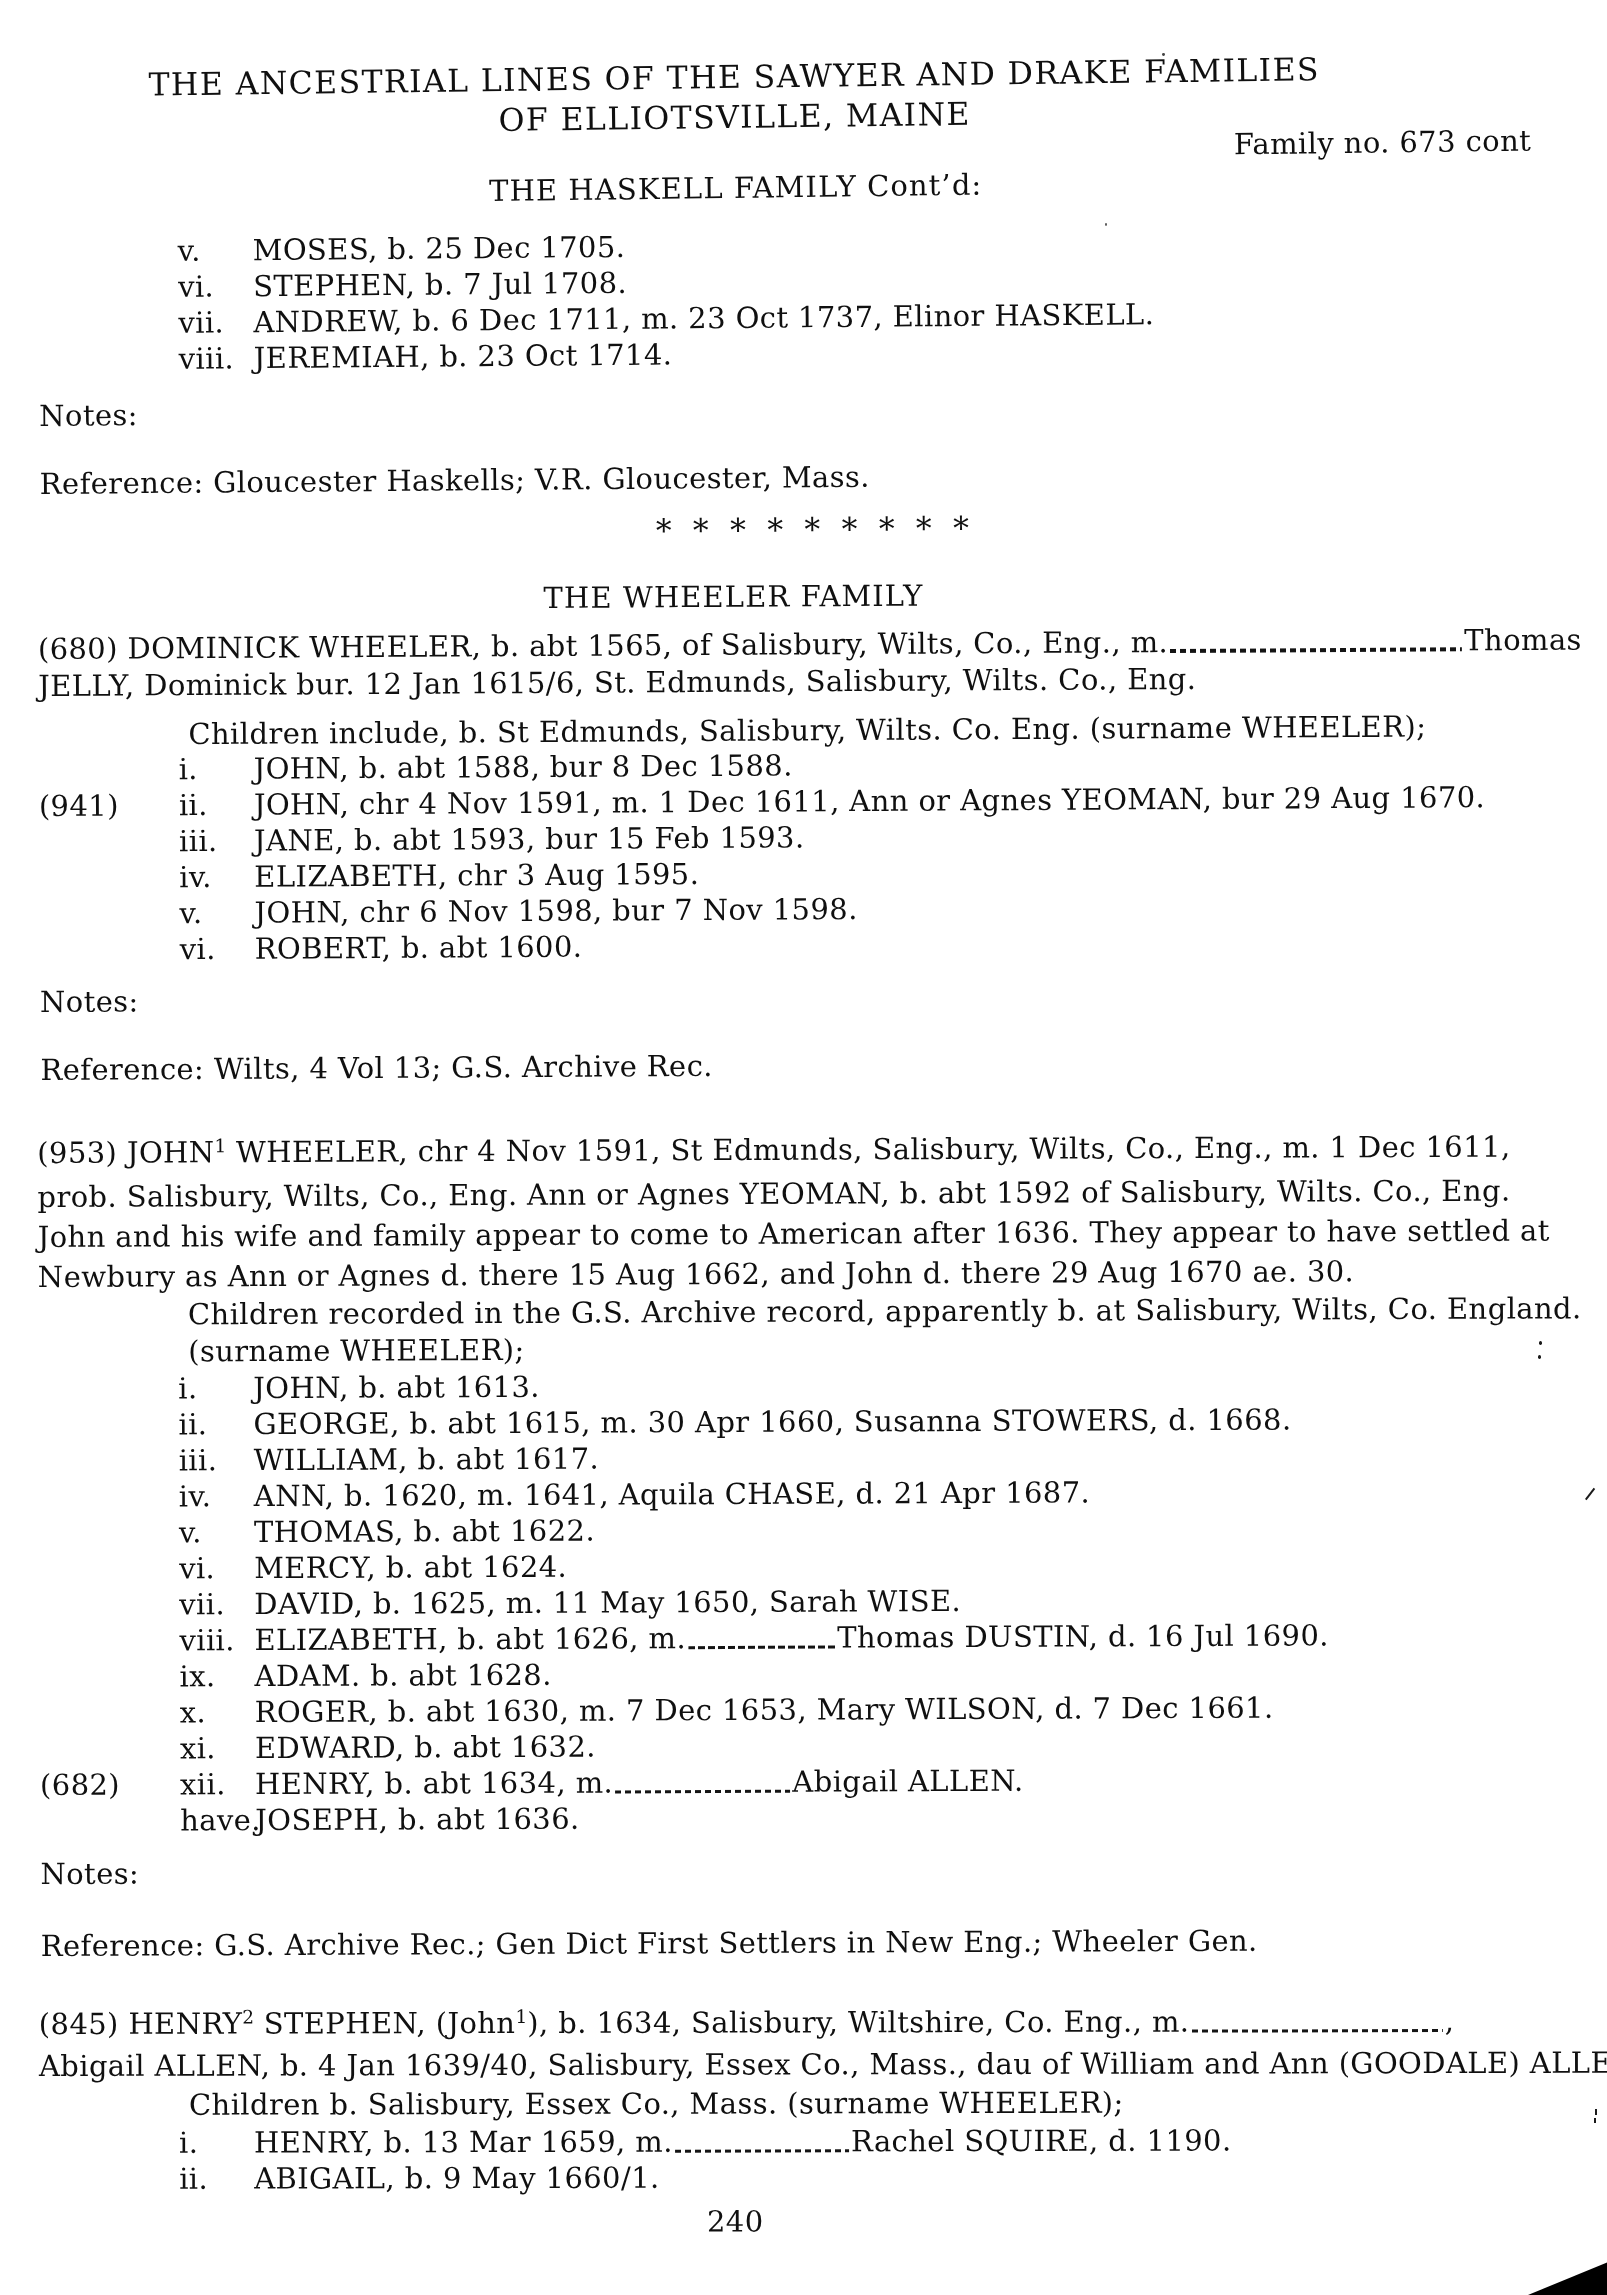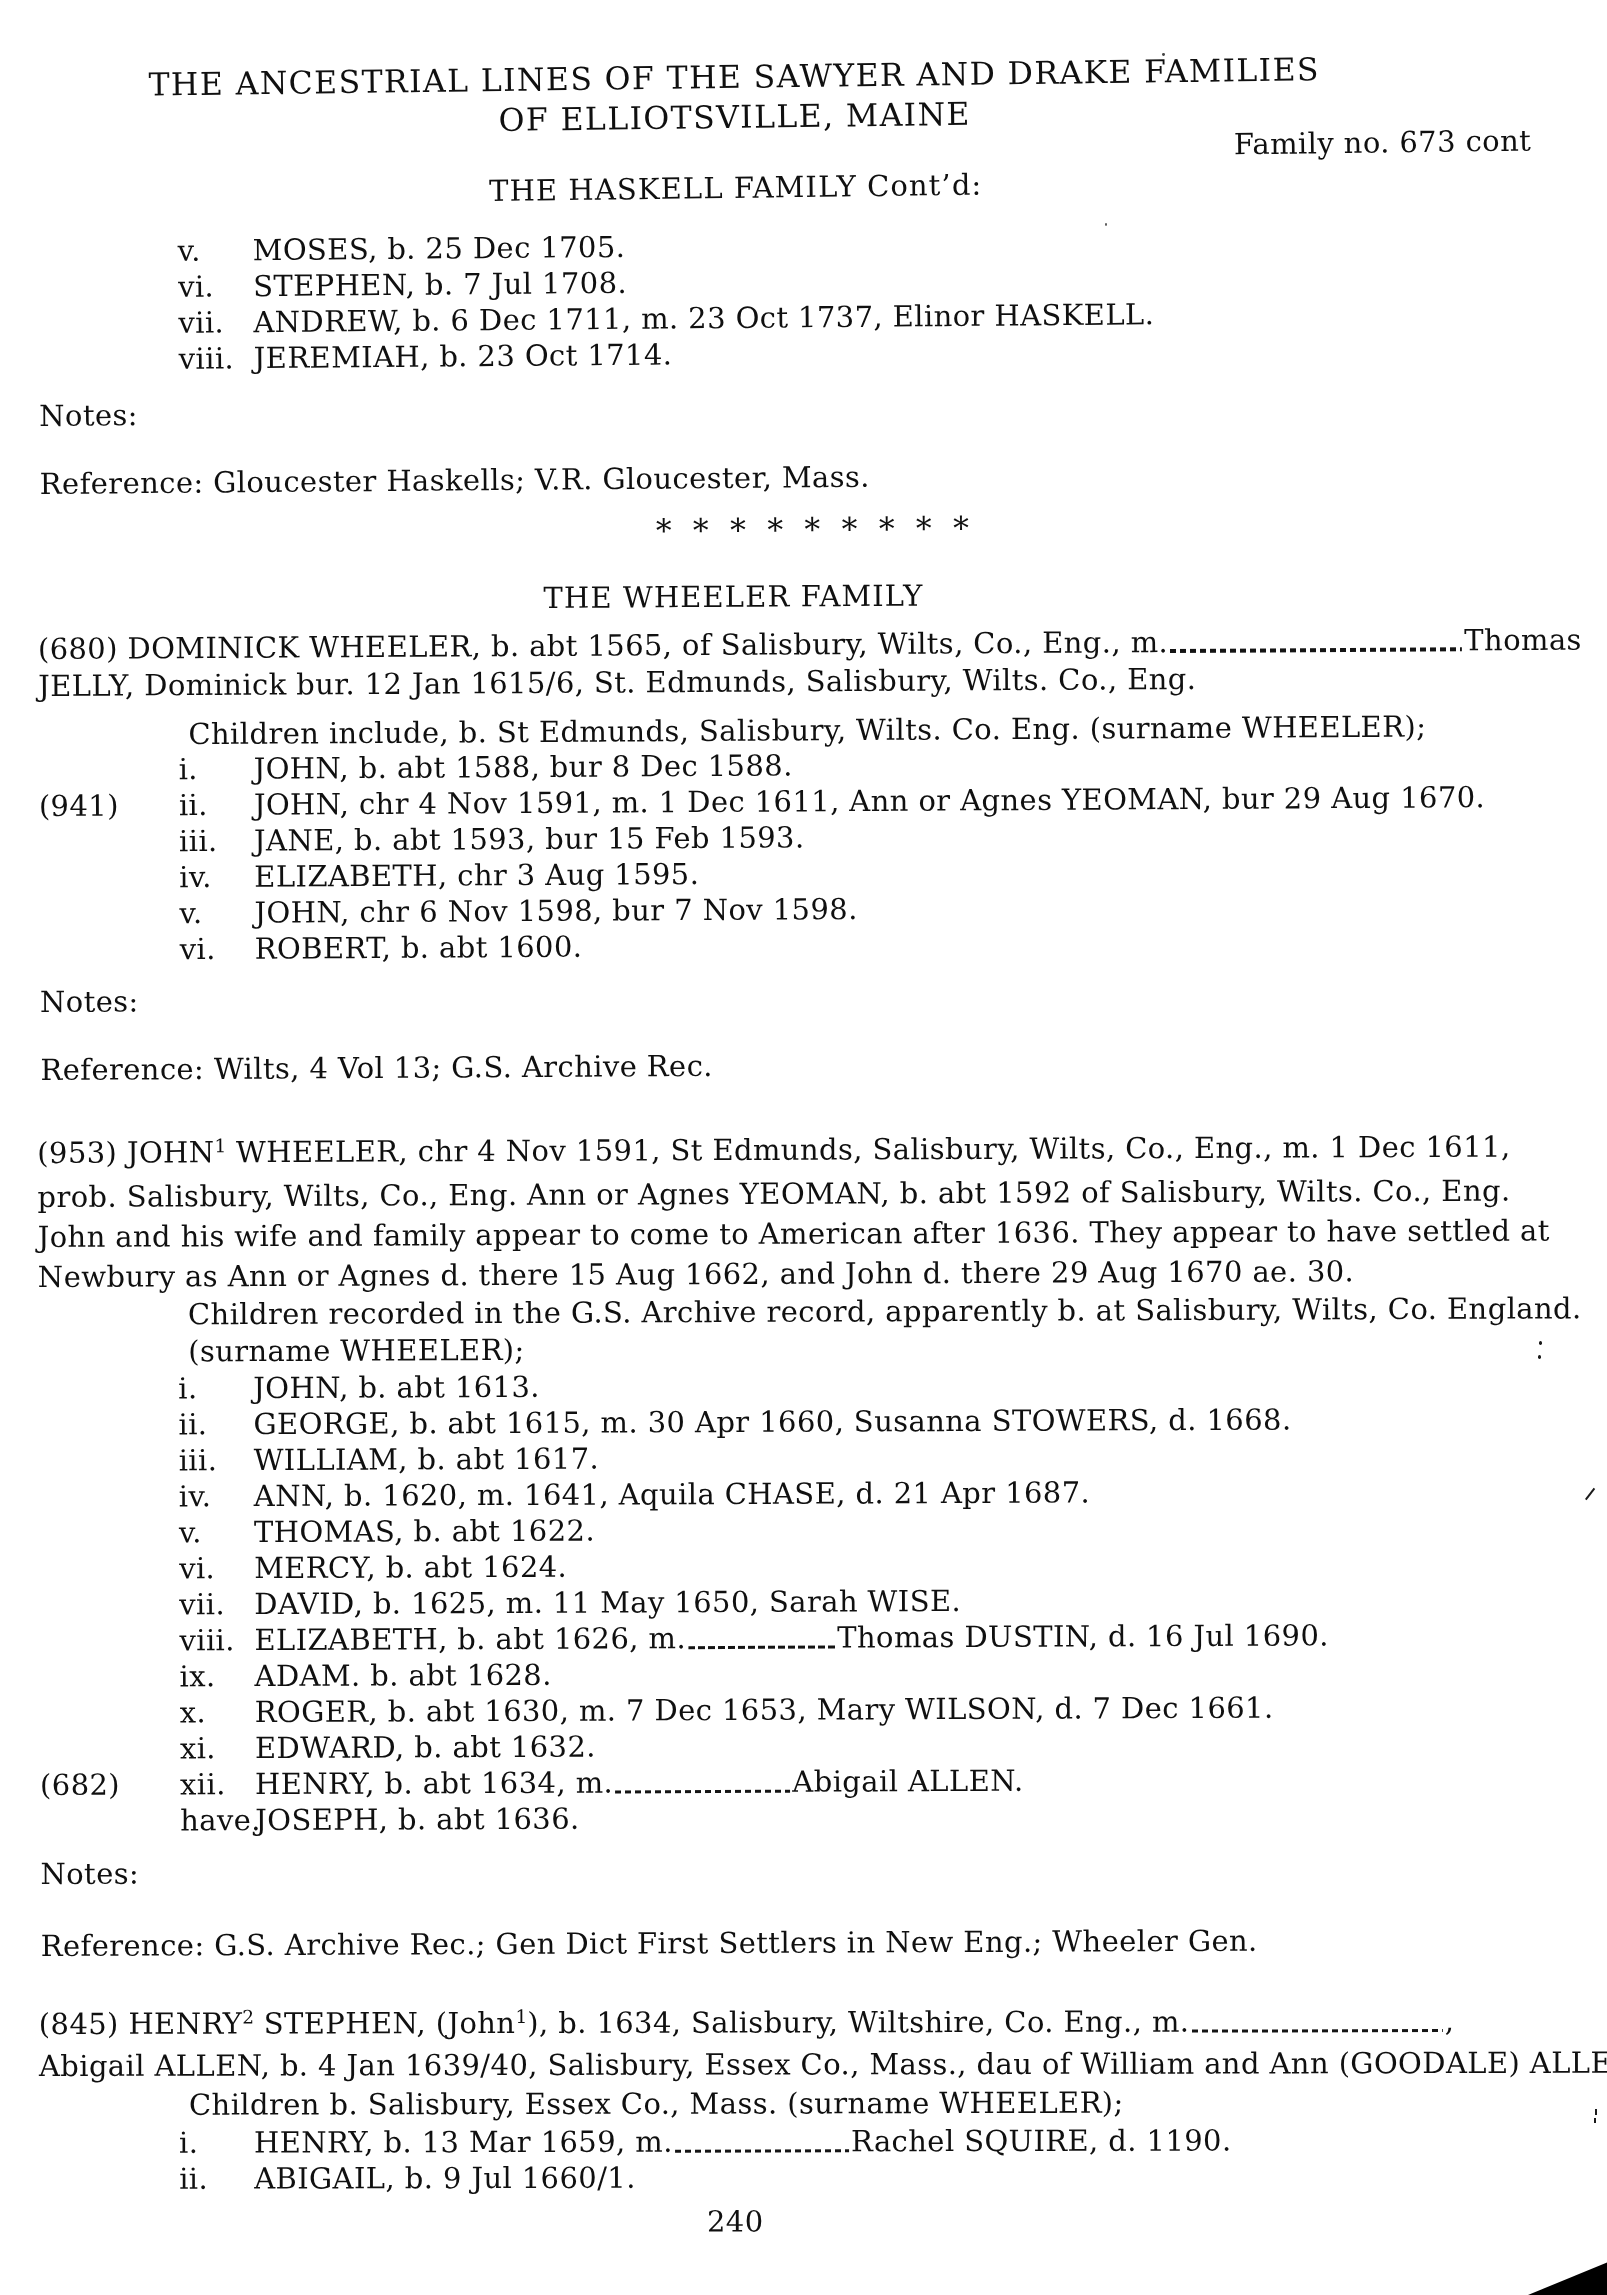--- a/index.html
+++ b/index.html
@@ -263,21 +263,21 @@
     <div class="intro-line intro-682">Children b. Salisbury, Essex Co., Mass. (surname WHEELER);</div>
     <div class="item-list list-682">
         <div class="item-row">
     <span class="cell-margin"></span>
     <span class="cell-num">i.</span>
     <span class="cell-text"><span class="seg-text">HENRY, b. 13 Mar 1659, m.</span><span class="seg-blank" style="width: 174px;"></span><span class="seg-text">Rachel SQUIRE, d. 1190.</span></span>
   </div>
         <div class="item-row">
     <span class="cell-margin"></span>
     <span class="cell-num">ii.</span>
-    <span class="cell-text"><span class="seg-text">ABIGAIL, b. 9 Jul 1660/1.</span></span>
+    <span class="cell-text"><span class="seg-text">ABIGAIL, b. 9 May 1660/1.</span></span>
   </div>
       </div>
     <div class="page-number">240</div>
   </div>
 
   <div class="corner-wedge"></div>
   <div class="artifact tick-a1"></div>
   <div class="artifact tick-a2"></div>
   <div class="artifact tick-b"></div>
   <div class="artifact dot-c1"></div>

